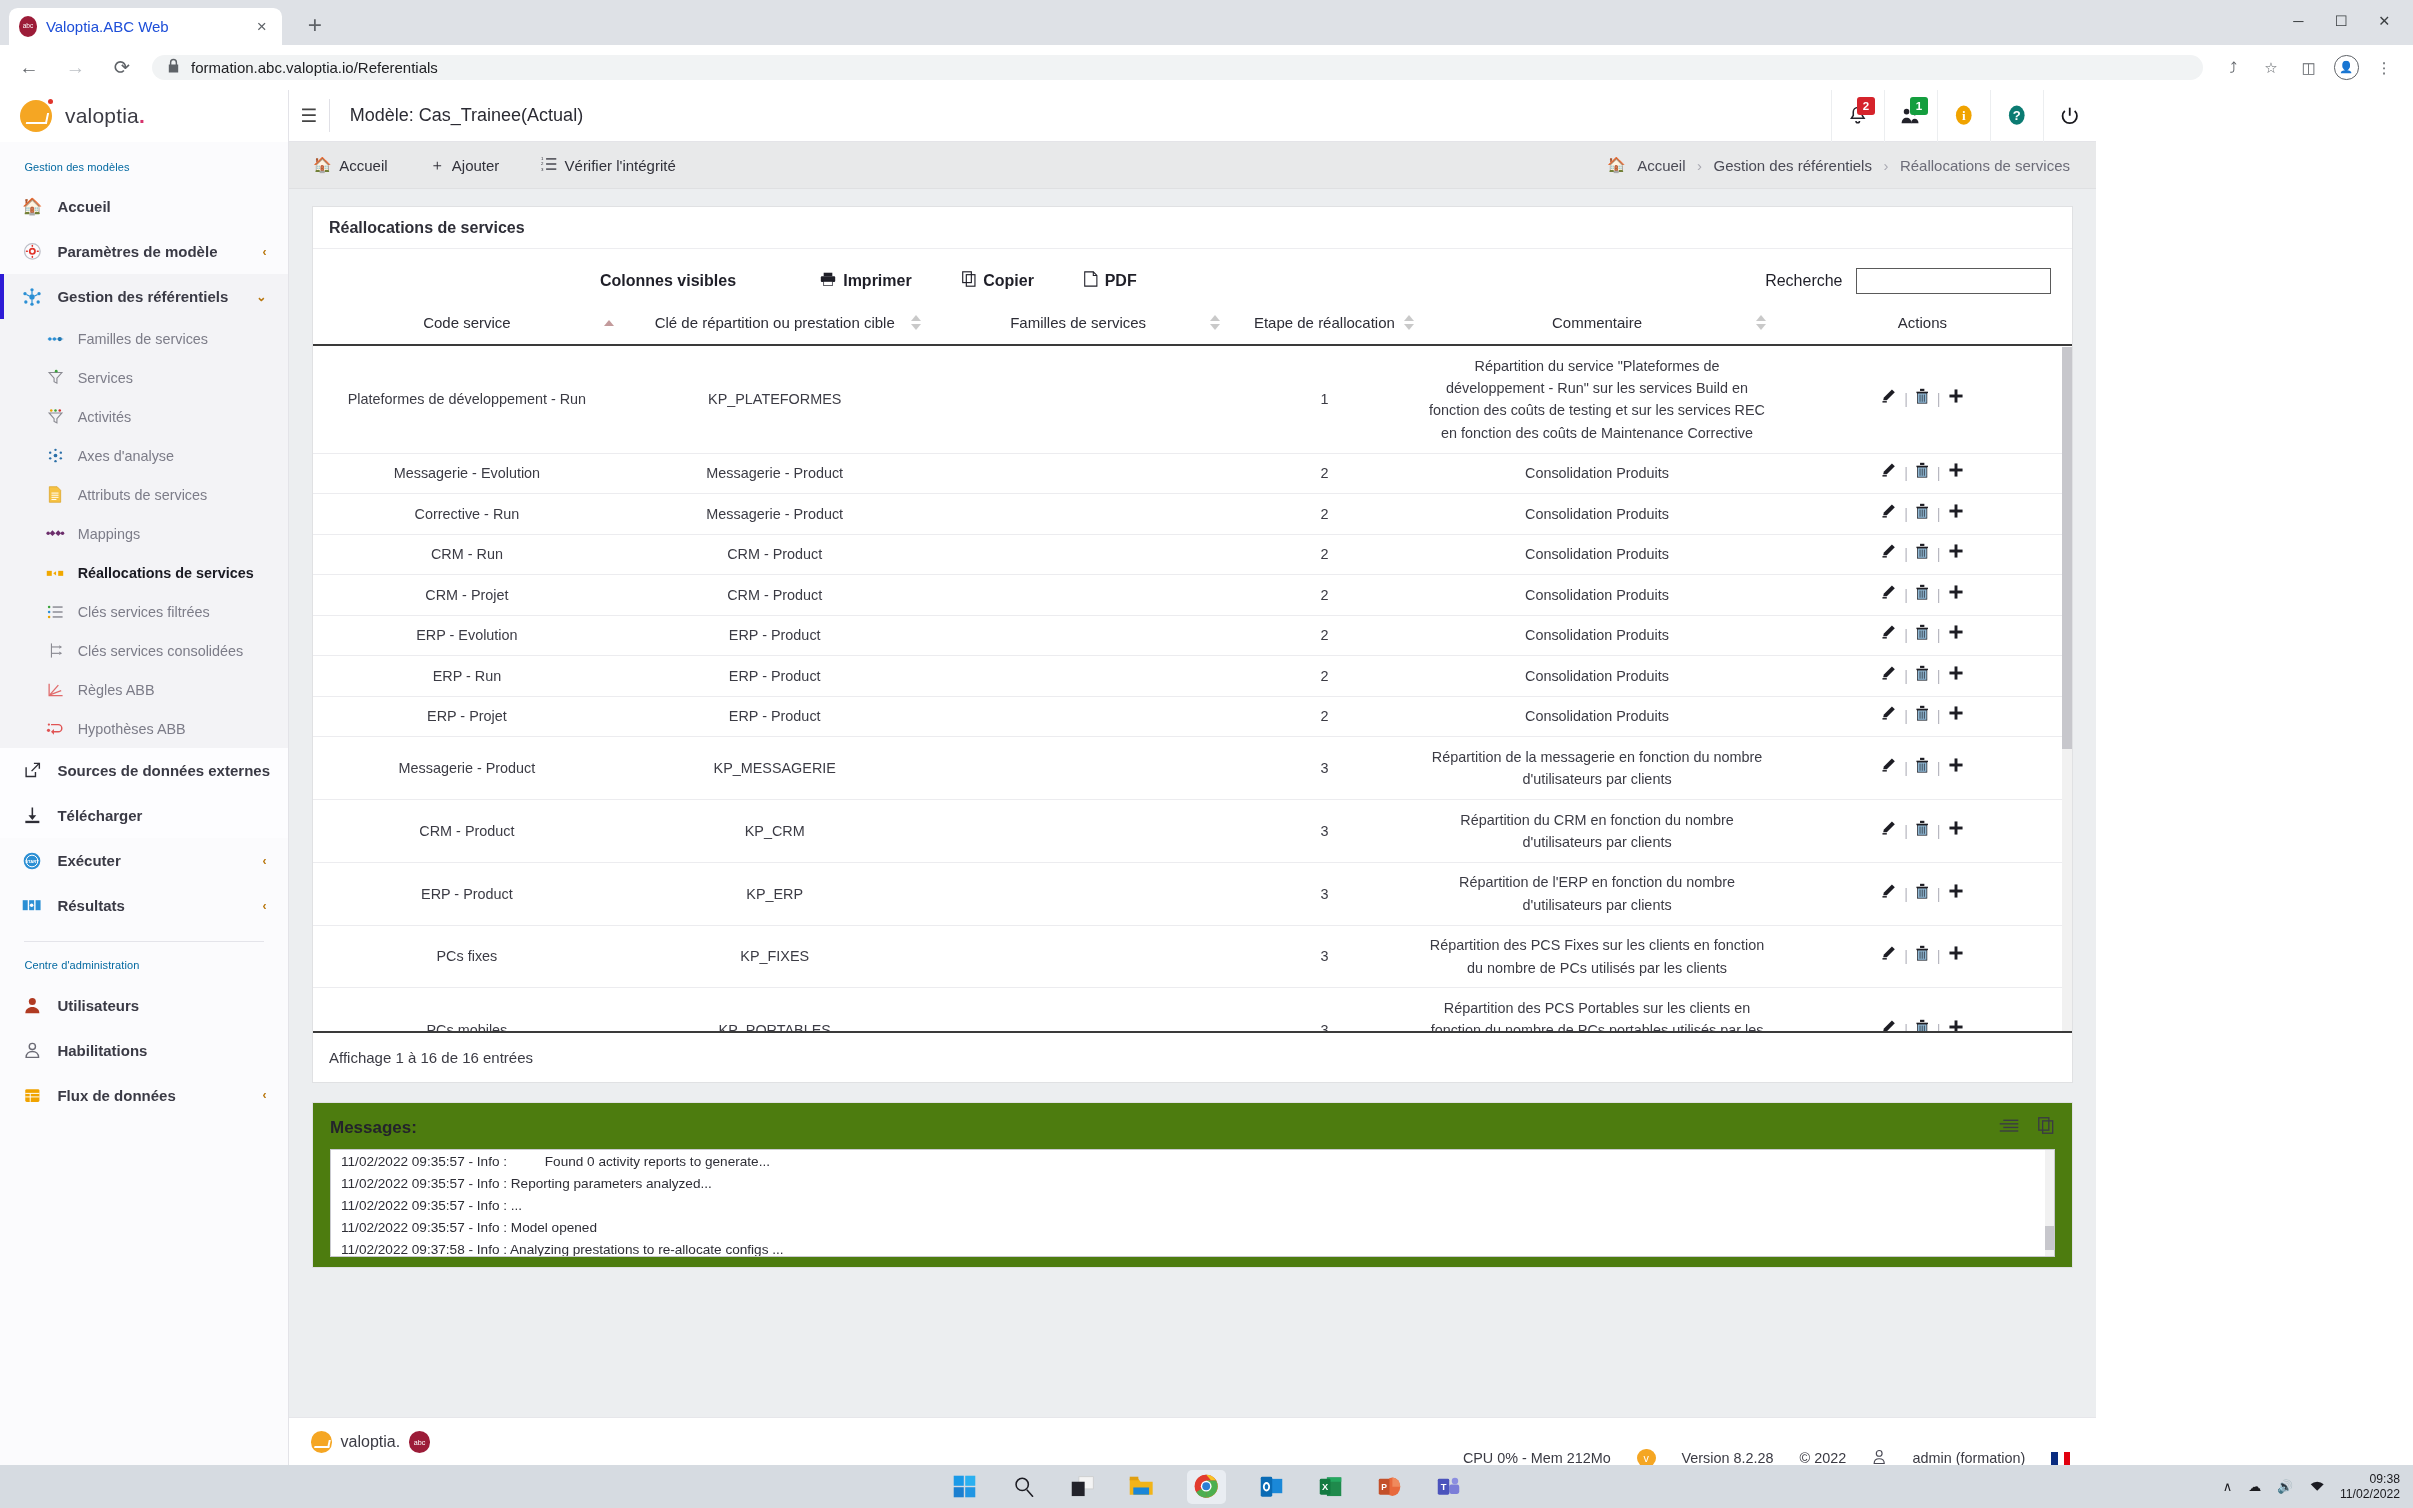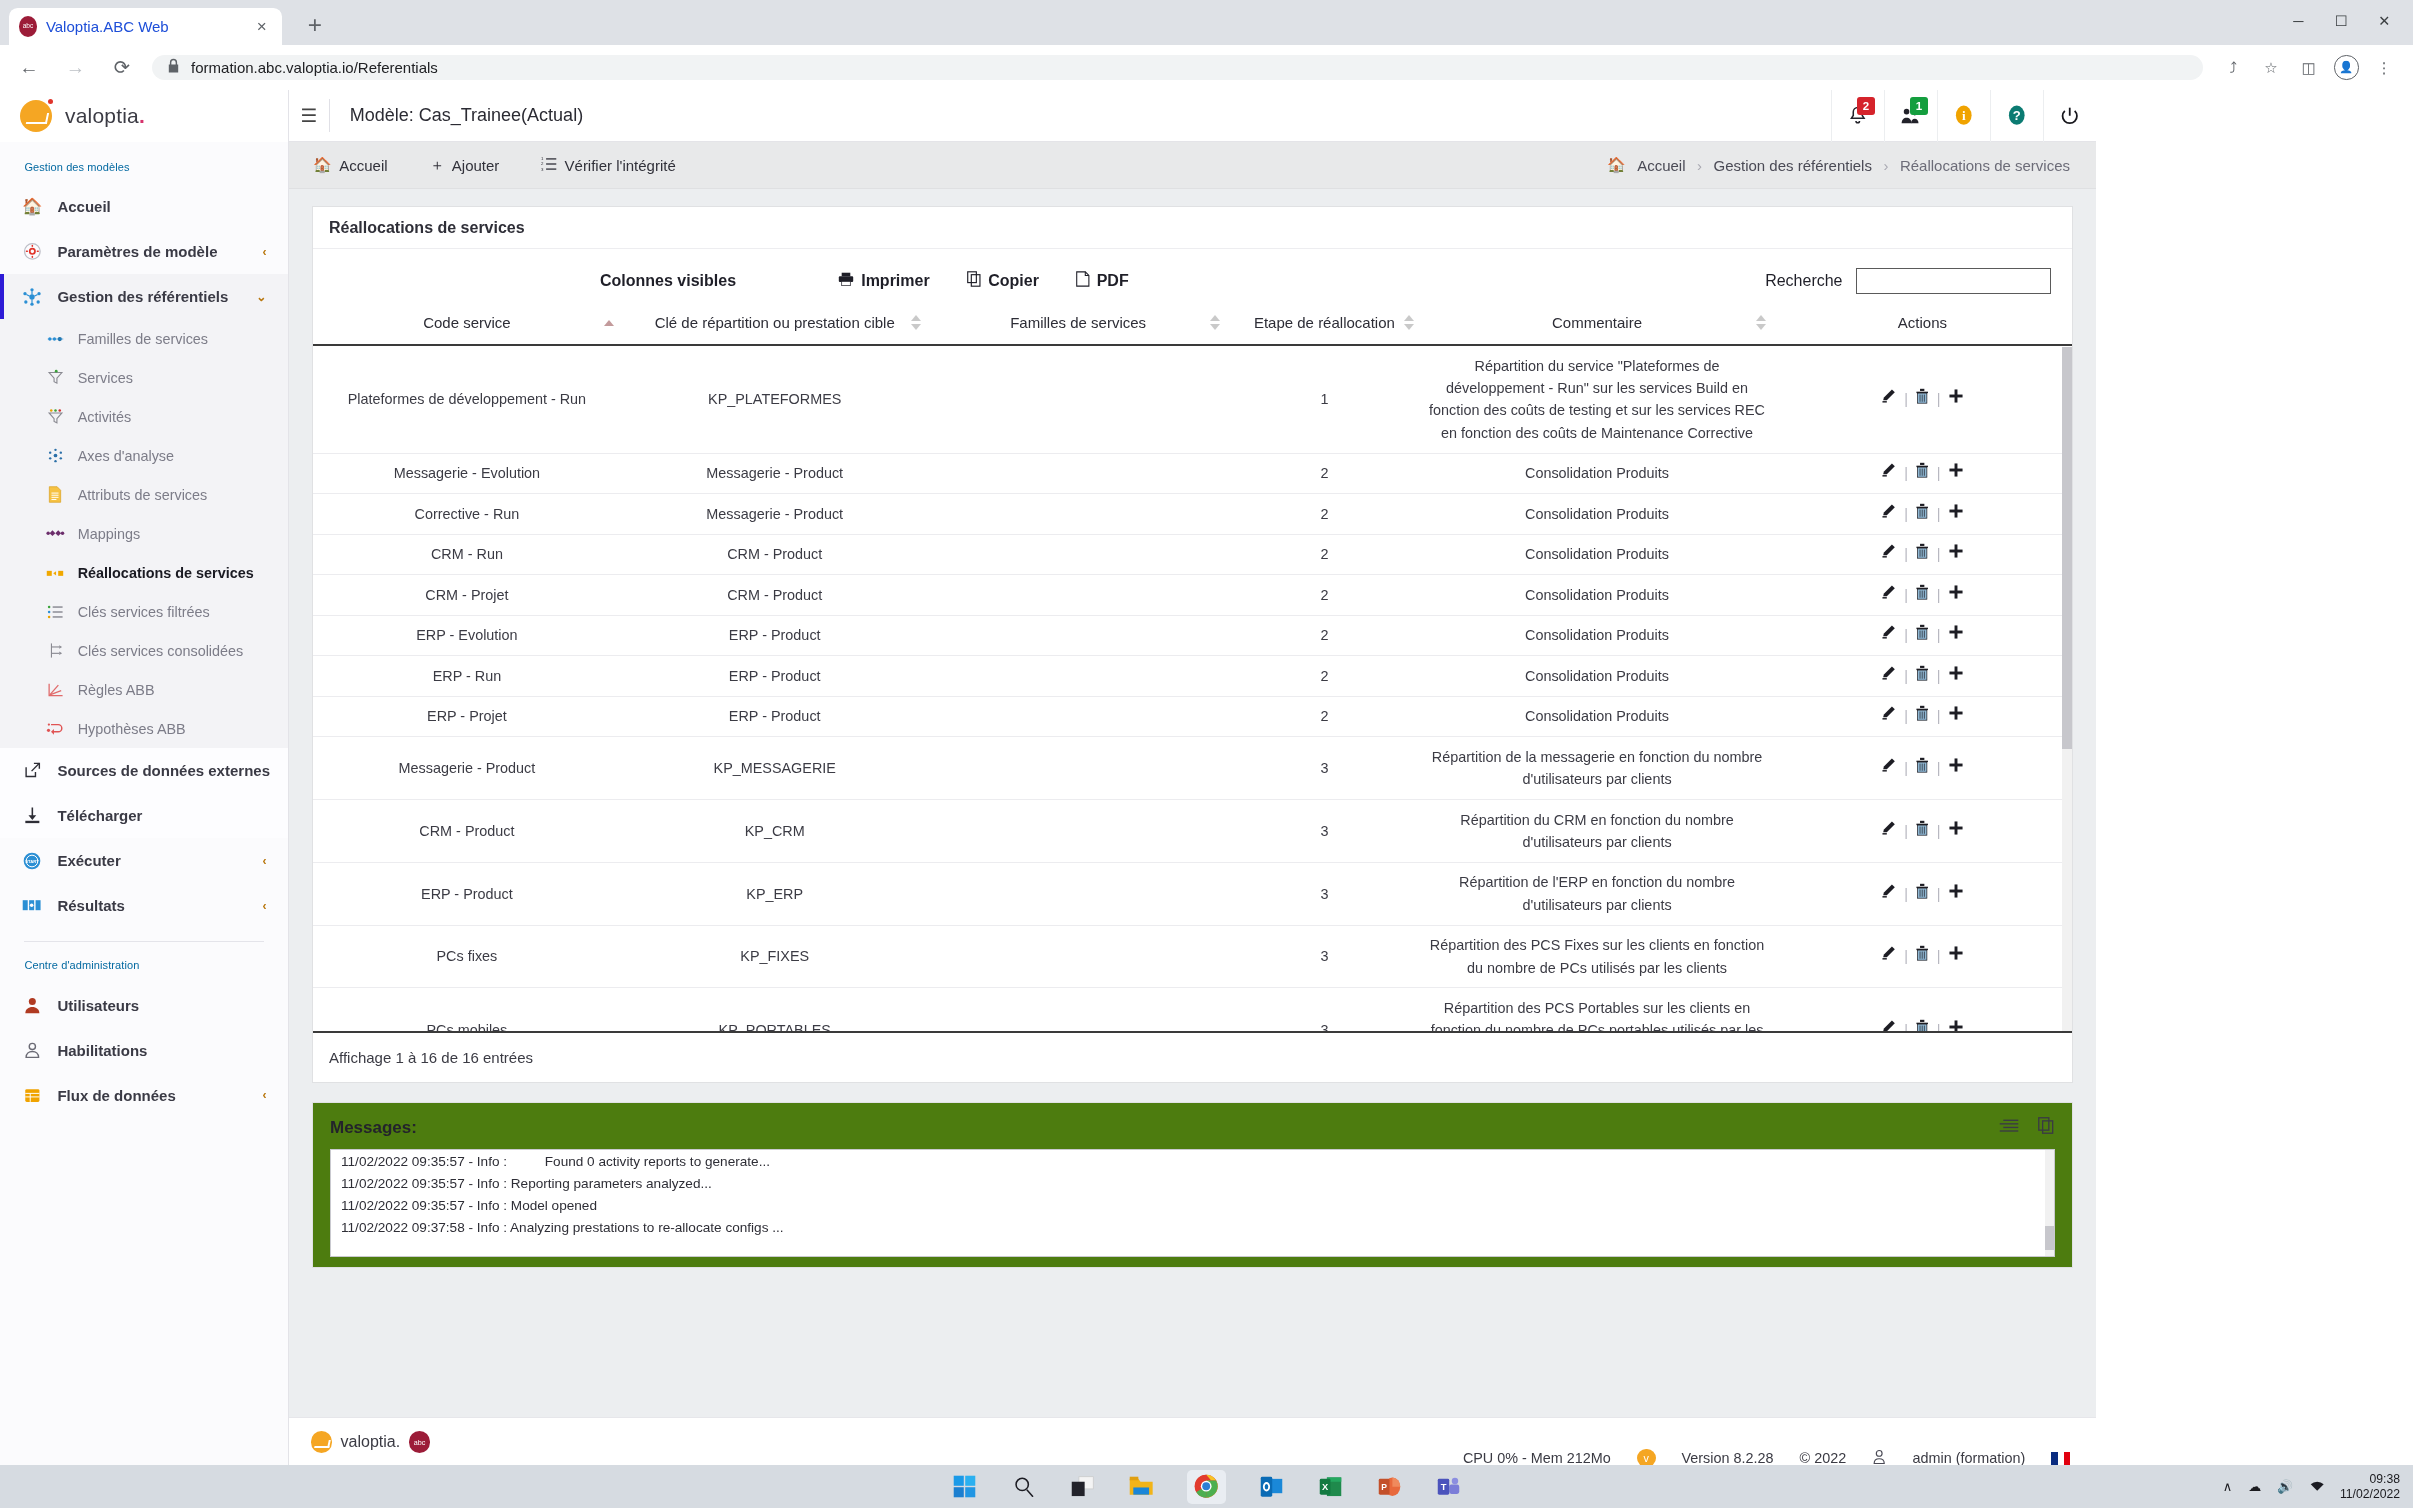--- a/index.html
+++ b/index.html
@@ -69,21 +69,21 @@
   .crumbs .sepc { color:#a9a9b2; }
   .crumbs .cur { color:#6c6c78; }
 
   .content { flex:1; padding:17px 23px 0 23px; overflow:hidden; }
 
   .card { background:#fff; border:0.7px solid #e0e1e3; }
   .card-head { height:42px; display:flex; align-items:center; padding-left:16px; font-size:16px; font-weight:bold; color:#2f2f38; border-bottom:0.7px solid #ededf0;}
 
   .dt-tools { display:flex; align-items:center; padding:18.7px 0 10px 0; position:relative; height:55px;}
   .dt-colvis { position:absolute; left:287px; font-size:16px; font-weight:bold; color:#1f1f28; cursor:pointer;}
-  .dt-btns { position:absolute; left:525px; display:flex; gap:37px; }
+  .dt-btns { position:absolute; left:507px; display:flex; gap:50px; }
   .dt-btn { display:flex; align-items:center; gap:7.2px; font-size:16px; font-weight:bold; color:#1f1f28; cursor:pointer;}
   .dt-search { position:absolute; right:21.5px; display:flex; align-items:center; gap:13px; }
   .dt-search label { font-size:16px; color:#1f1f28; }
   .dt-search input { width:195px; height:26px; border:1.4px solid #5a5a5a; font-size:13.6px; padding:0 5.7px; background:#fff;}
 
   table.dt { width:100%; border-collapse:collapse; table-layout:fixed; }
   table.dt thead th { font-size:15px; font-weight:normal; color:#2d2d36; padding:10px 0 13px 0; border-bottom:2.2px solid #3a3a3a; position:relative; text-align:center;}
   .sortwrap { display:inline-flex; align-items:center; gap:0; position:relative; width:100%; justify-content:center;}
   .sortico { position:absolute; right:7.2px; display:flex; flex-direction:column; gap:2.2px; opacity:.45;}
   .sortico i { width:0;height:0;border-left:5px solid transparent;border-right:5px solid transparent; display:block;}
@@ -980,20 +980,21 @@
               <svg width="17" height="17" viewBox="0 0 22 22" fill="none" stroke="#3a3a44" stroke-width="1.7">
                   <rect x="1" y="1" width="13" height="16"></rect>
                   <rect x="6" y="5" width="13" height="16"></rect>
                 </svg>
             </span>
           </div>
           <div class="msgbox">
             <div id="msglines">
                 <div class="msgline">11/02/2022 09:35:57 - Info :          Found 0 activity reports to generate...</div>
                 <div class="msgline">11/02/2022 09:35:57 - Info : Reporting parameters analyzed...</div>
+                <div class="msgline">11/02/2022 09:35:57 - Info : ...</div>
                 <div class="msgline">11/02/2022 09:35:57 - Info : Model opened</div>
                 <div class="msgline">11/02/2022 09:37:58 - Info : Analyzing prestations to re-allocate configs ...</div>
               </div>
             <div class="msgscroll">
                 <div class="msgthumb"></div>
               </div>
           </div>
         </div>
       </div>
 

